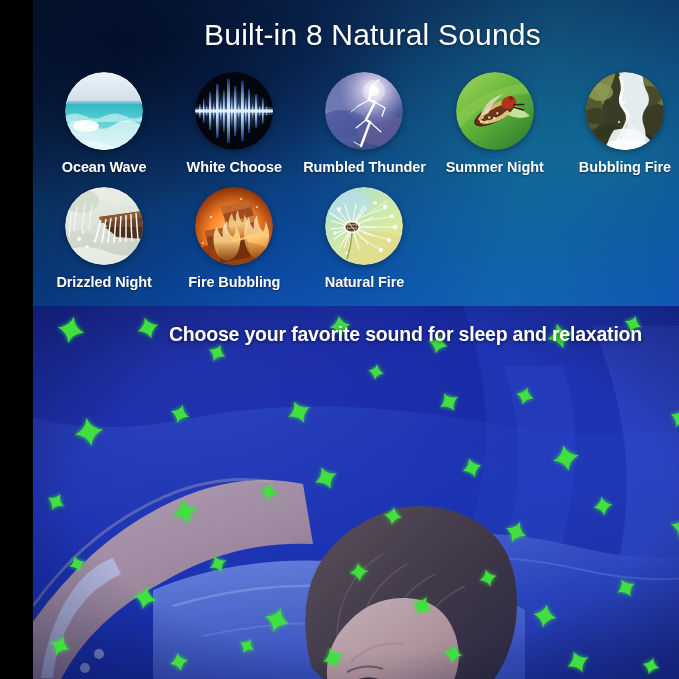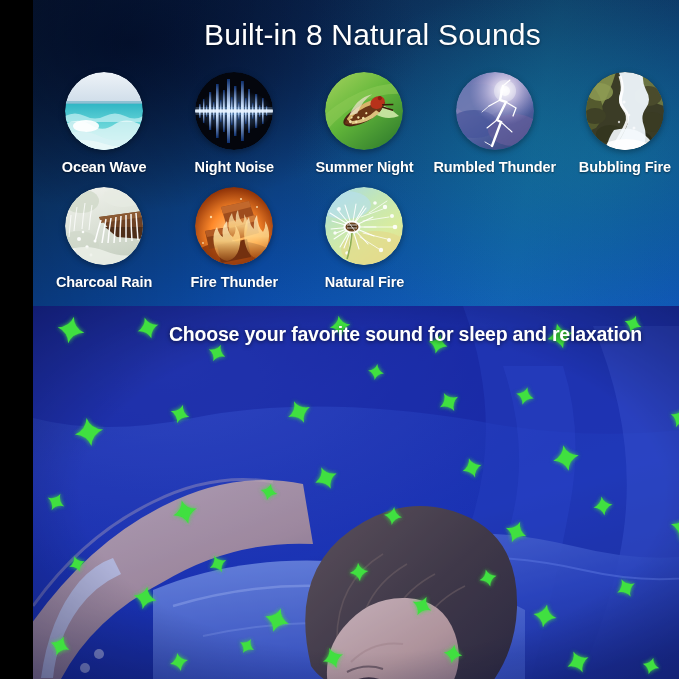--- a/index.html
+++ b/index.html
@@ -199,21 +199,64 @@
                 <rect x="60" y="22" width="2.2" height="34"></rect>
                 <rect x="64" y="33" width="1.3" height="12"></rect>
                 <rect x="67" y="26" width="1.6" height="26"></rect>
                 <rect x="71" y="34" width="1.2" height="10"></rect>
               </g>
               <rect x="0" y="37.4" width="78" height="3.2" fill="#ffffff" opacity="0.95"></rect>
               <rect x="0" y="35" width="78" height="8" fill="#9ccaff" opacity="0.25"></rect>
             </g>
           </svg>
         </div>
-        <div class="sound-label">Night Noise</div>
+        <div class="sound-label">White Choose</div>
+      </div>
+
+      <div class="sound-cell">
+        <div class="thumb">
+          <svg viewBox="0 0 78 78" xmlns="http://www.w3.org/2000/svg">
+            <defs>
+              <clipPath id="c4">
+                  <circle cx="39" cy="39" r="39"></circle>
+                </clipPath>
+              <linearGradient id="sk4" x1="0" y1="0" x2="0.6" y2="1">
+                <stop offset="0" stop-color="#5c6fae"></stop>
+                  <stop offset="0.4" stop-color="#7d7fb4"></stop>
+                <stop offset="0.75" stop-color="#4f5e9e"></stop>
+                  <stop offset="1" stop-color="#3e4d86"></stop>
+              </linearGradient>
+              <radialGradient id="fl4" cx="0.62" cy="0.23" r="0.45">
+                <stop offset="0" stop-color="#ffffff" stop-opacity="0.98"></stop>
+                <stop offset="0.4" stop-color="#e9dcf5" stop-opacity="0.6"></stop>
+                <stop offset="1" stop-color="#b8a7d8" stop-opacity="0"></stop>
+              </radialGradient>
+            </defs>
+            <g clip-path="url(#c4)">
+              <rect width="78" height="78" fill="url(#sk4)"></rect>
+              <ellipse cx="24" cy="28" rx="26" ry="16" fill="#6a78b0" opacity="0.75"></ellipse>
+              <ellipse cx="18" cy="52" rx="24" ry="14" fill="#46549a" opacity="0.7"></ellipse>
+              <ellipse cx="58" cy="58" rx="26" ry="16" fill="#6a5f9c" opacity="0.6"></ellipse>
+              <rect x="0" y="0" width="78" height="78" fill="url(#fl4)"></rect>
+              <g stroke="#ffffff" fill="none" stroke-linecap="round">
+                <path d="M47 14 L44 28 L50 30 L41 48 L45 50 L36 74" stroke-width="2.4"></path>
+                <path d="M44 28 L33 34" stroke-width="1.3"></path>
+                <path d="M50 30 L60 36 L57 44" stroke-width="1.3"></path>
+                <path d="M41 48 L31 56" stroke-width="1.1"></path>
+                <path d="M45 50 L56 60" stroke-width="1.1"></path>
+                <path d="M36 74 L29 70" stroke-width="0.9"></path>
+                <path d="M47 14 L54 8" stroke-width="1.1"></path>
+                <path d="M33 34 L26 40" stroke-width="0.8"></path>
+              </g>
+              <circle cx="49" cy="19" r="11" fill="#ffffff" opacity="0.35"></circle>
+              <circle cx="49" cy="19" r="5" fill="#ffffff" opacity="0.7"></circle>
+            </g>
+          </svg>
+        </div>
+        <div class="sound-label">Rumbled Thunder</div>
       </div>
 
       <div class="sound-cell">
         <div class="thumb">
           <svg viewBox="0 0 78 78" xmlns="http://www.w3.org/2000/svg">
             <defs>
               <clipPath id="c3">
                   <circle cx="39" cy="39" r="39"></circle>
                 </clipPath>
               <linearGradient id="grn3" x1="0.1" y1="0" x2="0.9" y2="1">
@@ -247,63 +290,20 @@
             </g>
           </svg>
         </div>
         <div class="sound-label">Summer Night</div>
       </div>
 
       <div class="sound-cell">
         <div class="thumb">
           <svg viewBox="0 0 78 78" xmlns="http://www.w3.org/2000/svg">
             <defs>
-              <clipPath id="c4">
-                  <circle cx="39" cy="39" r="39"></circle>
-                </clipPath>
-              <linearGradient id="sk4" x1="0" y1="0" x2="0.6" y2="1">
-                <stop offset="0" stop-color="#5c6fae"></stop>
-                  <stop offset="0.4" stop-color="#7d7fb4"></stop>
-                <stop offset="0.75" stop-color="#4f5e9e"></stop>
-                  <stop offset="1" stop-color="#3e4d86"></stop>
-              </linearGradient>
-              <radialGradient id="fl4" cx="0.62" cy="0.23" r="0.45">
-                <stop offset="0" stop-color="#ffffff" stop-opacity="0.98"></stop>
-                <stop offset="0.4" stop-color="#e9dcf5" stop-opacity="0.6"></stop>
-                <stop offset="1" stop-color="#b8a7d8" stop-opacity="0"></stop>
-              </radialGradient>
-            </defs>
-            <g clip-path="url(#c4)">
-              <rect width="78" height="78" fill="url(#sk4)"></rect>
-              <ellipse cx="24" cy="28" rx="26" ry="16" fill="#6a78b0" opacity="0.75"></ellipse>
-              <ellipse cx="18" cy="52" rx="24" ry="14" fill="#46549a" opacity="0.7"></ellipse>
-              <ellipse cx="58" cy="58" rx="26" ry="16" fill="#6a5f9c" opacity="0.6"></ellipse>
-              <rect x="0" y="0" width="78" height="78" fill="url(#fl4)"></rect>
-              <g stroke="#ffffff" fill="none" stroke-linecap="round">
-                <path d="M47 14 L44 28 L50 30 L41 48 L45 50 L36 74" stroke-width="2.4"></path>
-                <path d="M44 28 L33 34" stroke-width="1.3"></path>
-                <path d="M50 30 L60 36 L57 44" stroke-width="1.3"></path>
-                <path d="M41 48 L31 56" stroke-width="1.1"></path>
-                <path d="M45 50 L56 60" stroke-width="1.1"></path>
-                <path d="M36 74 L29 70" stroke-width="0.9"></path>
-                <path d="M47 14 L54 8" stroke-width="1.1"></path>
-                <path d="M33 34 L26 40" stroke-width="0.8"></path>
-              </g>
-              <circle cx="49" cy="19" r="11" fill="#ffffff" opacity="0.35"></circle>
-              <circle cx="49" cy="19" r="5" fill="#ffffff" opacity="0.7"></circle>
-            </g>
-          </svg>
-        </div>
-        <div class="sound-label">Rumbled Thunder</div>
-      </div>
-
-      <div class="sound-cell">
-        <div class="thumb">
-          <svg viewBox="0 0 78 78" xmlns="http://www.w3.org/2000/svg">
-            <defs>
               <clipPath id="c5">
                   <circle cx="39" cy="39" r="39"></circle>
                 </clipPath>
             </defs>
             <g clip-path="url(#c5)">
               <rect width="78" height="78" fill="#3b3c26"></rect>
               <path d="M0 0 h30 q-6 20 -14 34 Q8 48 0 54 Z" fill="#7e8a49"></path>
               <path d="M0 10 q12 6 16 22 q3 14 -6 24 L0 60 Z" fill="#545a2e"></path>
               <ellipse cx="14" cy="20" rx="13" ry="9" fill="#8d9a52" opacity="0.85"></ellipse>
               <ellipse cx="9" cy="44" rx="11" ry="8" fill="#3f4126"></ellipse>
@@ -370,21 +370,21 @@
                   <circle cx="22" cy="60" r="1.7"></circle>
                 <circle cx="30" cy="54" r="1.5"></circle>
                   <circle cx="9" cy="63" r="1.8"></circle>
                 <circle cx="26" cy="68" r="1.4"></circle>
                   <circle cx="18" cy="45" r="1.3"></circle>
               </g>
               <path d="M0 64 q20 -8 40 0 q20 8 38 2 v12 H0 Z" fill="#eef1ea" opacity="0.8"></path>
             </g>
           </svg>
         </div>
-        <div class="sound-label">Charcoal Rain</div>
+        <div class="sound-label">Drizzled Night</div>
       </div>
 
       <div class="sound-cell">
         <div class="thumb">
           <svg viewBox="0 0 78 78" xmlns="http://www.w3.org/2000/svg">
             <defs>
               <clipPath id="c7">
                   <circle cx="39" cy="39" r="39"></circle>
                 </clipPath>
               <radialGradient id="fire7" cx="0.5" cy="0.6" r="0.6">
@@ -417,21 +417,21 @@
               </g>
               <g fill="#ffe9b8" opacity="0.85">
                 <circle cx="16" cy="30" r="1.2"></circle>
                   <circle cx="62" cy="20" r="1.0"></circle>
                 <circle cx="46" cy="12" r="1.1"></circle>
                   <circle cx="8" cy="56" r="0.9"></circle>
               </g>
             </g>
           </svg>
         </div>
-        <div class="sound-label">Fire Thunder</div>
+        <div class="sound-label">Fire Bubbling</div>
       </div>
 
       <div class="sound-cell">
         <div class="thumb">
           <svg viewBox="0 0 78 78" xmlns="http://www.w3.org/2000/svg">
             <defs>
               <clipPath id="c8">
                   <circle cx="39" cy="39" r="39"></circle>
                 </clipPath>
               <linearGradient id="bg8" x1="0.1" y1="0" x2="0.8" y2="1">

